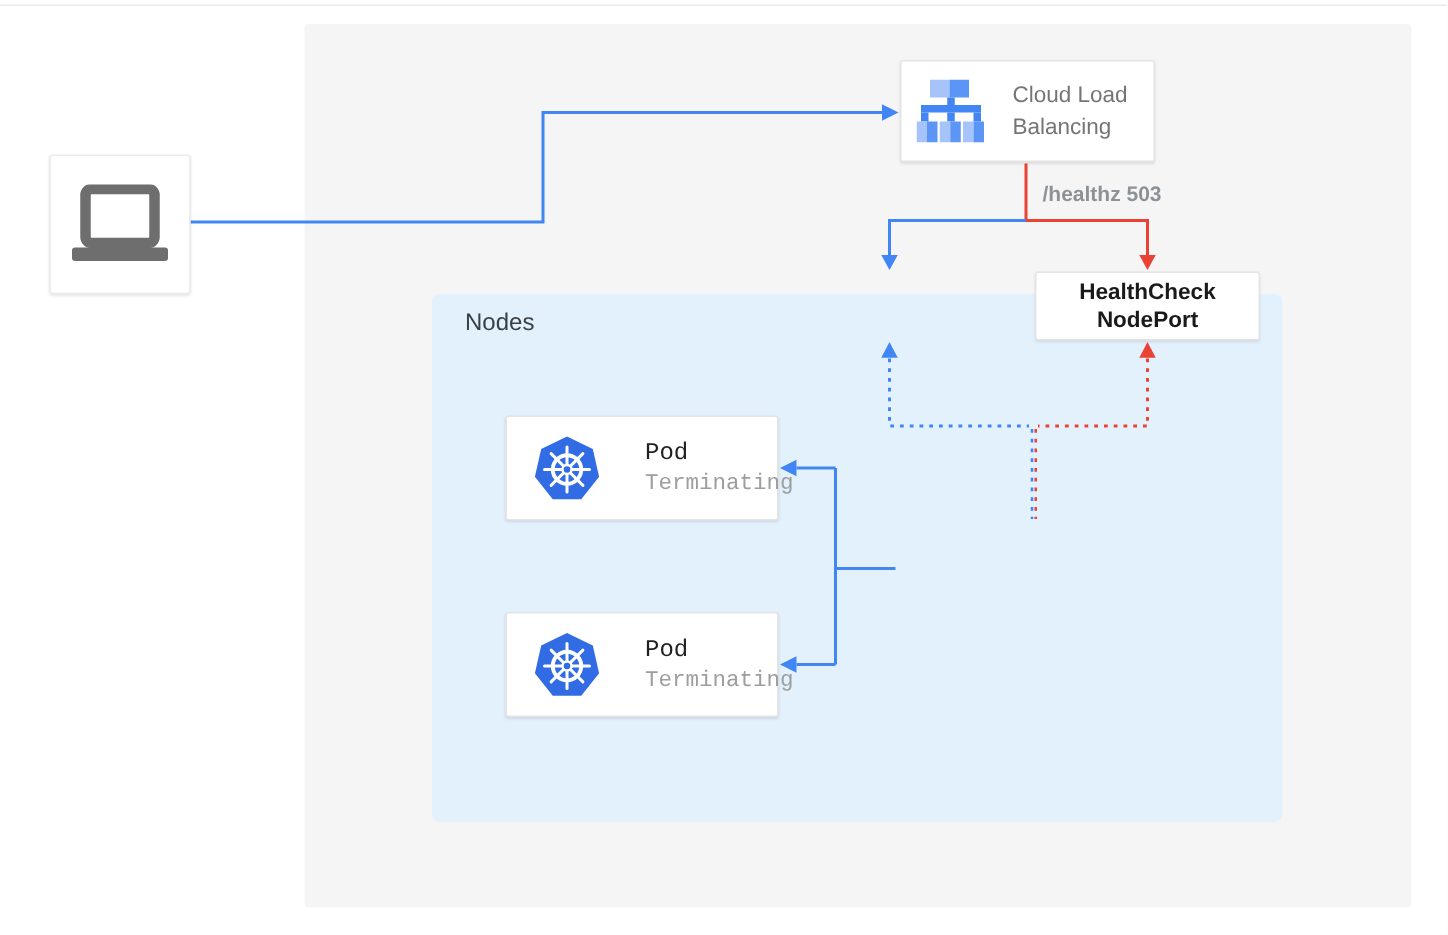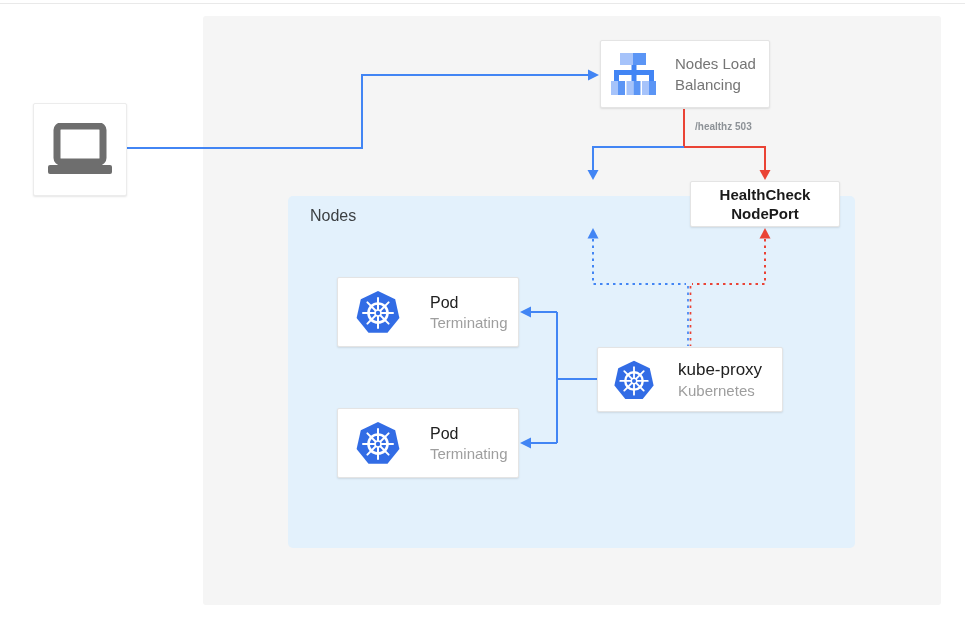--- a/index.html
+++ b/index.html
@@ -16,30 +16,30 @@
   .nodes-panel{position:absolute;left:288px;top:196px;width:567px;height:352px;background:var(--nodes-bg);border-radius:5px;}
   .nodes-label{position:absolute;left:310px;top:207px;font-size:16px;color:#3C4043;text-align:center;}
   .card{position:absolute;background:#fff;border:1px solid var(--card-border);border-radius:2px;
         box-shadow:0 1px 2px rgba(0,0,0,.10);display:flex;align-items:center;}
   .laptop-card{left:33px;top:103px;width:94px;height:93px;justify-content:center;border-color:#ECECEC;}
   .clb-card{left:600px;top:40px;width:170px;height:68px;padding-left:10px;}
   .clb-text{margin-left:18px;font-size:15px;line-height:21px;color:var(--text-gray);width:96px;}
   .port-card{justify-content:center;text-align:center;font-weight:bold;font-size:15px;line-height:19px;color:#1A1A1A;}
   .nodeport-card{left:518px;top:181px;width:150px;height:46px;}
   .hc-card{left:690px;top:181px;width:150px;height:46px;padding:16px 5px;justify-content:center;}
-  .pod-card{left:337px;width:182px;height:70px;padding-left:16px;}
+  .pod-card{left:337px;width:182px;height:70px;padding-left:16px;font-family:Liberation Mono, monospace;}
   .pod1-card{top:277px;} .pod2-card{top:408px;}
   .pod-text{margin-left:28px;}
   .pod-title{font-size:16px;line-height:21px;color:var(--text-dark);}
   .pod-sub{font-size:15px;line-height:20px;color:var(--text-light-gray);}
   .kp-card{left:597px;top:347px;width:186px;height:65px;padding-left:14px;}
   .kp-text{margin-left:22px;}
   .kp-title{font-size:17px;line-height:22px;color:var(--text-dark);}
   .kp-sub{font-size:15px;line-height:20px;color:var(--text-light-gray);}
-  .healthz{position:absolute;left:695px;top:121px;font-size:10px;font-weight:bold;color:var(--healthz-gray);}
+  .healthz{position:absolute;left:695px;top:121px;font-size:14px;font-weight:bold;color:var(--healthz-gray);}
   .wires{position:absolute;left:0;top:0;width:965px;height:623px;pointer-events:none;}
   .line-blue{stroke:var(--blue);stroke-width:2;fill:none;}
   .line-red{stroke:var(--red);stroke-width:2;fill:none;}
   .dot-blue{stroke:var(--blue);stroke-width:2;fill:none;stroke-dasharray:2.5 4;}
   .dot-red{stroke:var(--red);stroke-width:2;fill:none;stroke-dasharray:2.5 4;}
   .stem{stroke-width:1.7;}
   .head-blue{fill:var(--blue);} .head-red{fill:var(--red);}
   .k8s-icon{width:48px;height:48px;flex:none;}
   .k8s-icon.small{width:44px;height:44px;}
   .clb-icon{width:46px;height:42px;flex:none;}
@@ -119,21 +119,21 @@
       <rect x="3" y="22" width="5" height="6" fill="#4285F4"></rect>
       <rect x="20.5" y="22" width="5" height="6" fill="#4285F4"></rect>
       <rect x="38" y="22" width="5" height="6" fill="#4285F4"></rect>
       <rect x="0" y="28" width="7" height="14" fill="#A6C3FA"></rect>
         <rect x="7" y="28" width="7" height="14" fill="#5B95F5"></rect>
       <rect x="15.5" y="28" width="7" height="14" fill="#A6C3FA"></rect>
         <rect x="22.5" y="28" width="7" height="14" fill="#5B95F5"></rect>
       <rect x="31" y="28" width="7" height="14" fill="#A6C3FA"></rect>
         <rect x="38" y="28" width="7" height="14" fill="#5B95F5"></rect>
     </svg>
-    <div class="clb-text">Nodes Load Balancing</div>
+    <div class="clb-text">Cloud Load Balancing</div>
   </div>
 
 
   <div class="card port-card hc-card">
     <span>HealthCheck NodePort</span>
   </div>
 
   <div class="card pod-card pod1-card">
     <svg class="k8s-icon" viewBox="0 0 48 48">
         <use href="#k8s-logo"></use>
@@ -147,23 +147,14 @@
   <div class="card pod-card pod2-card">
     <svg class="k8s-icon" viewBox="0 0 48 48">
         <use href="#k8s-logo"></use>
       </svg>
     <div class="pod-text">
       <div class="pod-title">Pod</div>
       <div class="pod-sub">Terminating</div>
     </div>
   </div>
 
-  <div class="card kp-card">
-    <svg class="k8s-icon small" viewBox="0 0 48 48">
-        <use href="#k8s-logo"></use>
-      </svg>
-    <div class="kp-text">
-      <div class="kp-title">kube-proxy</div>
-      <div class="kp-sub">Kubernetes</div>
-    </div>
-  </div>
 
 </div>
 
 </body></html>

